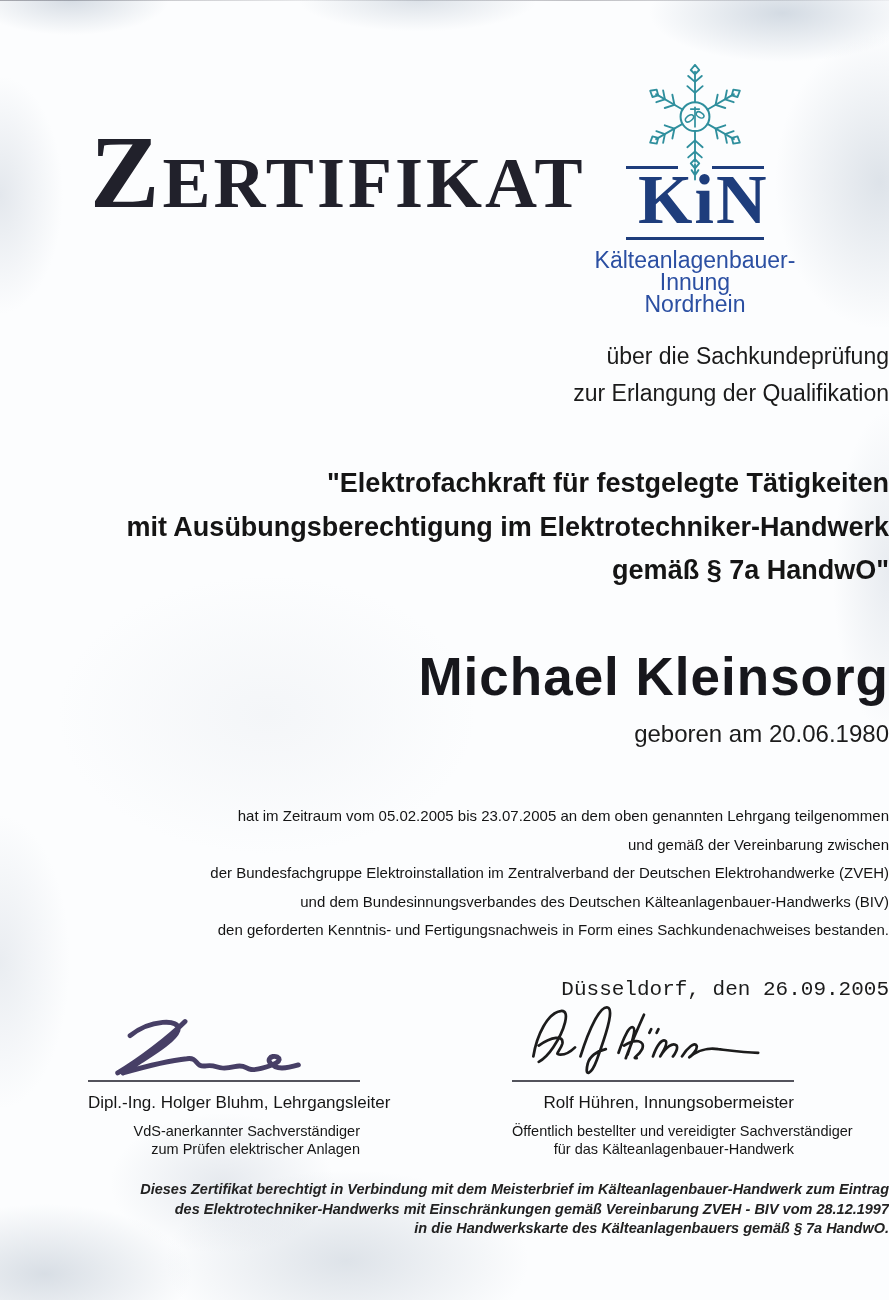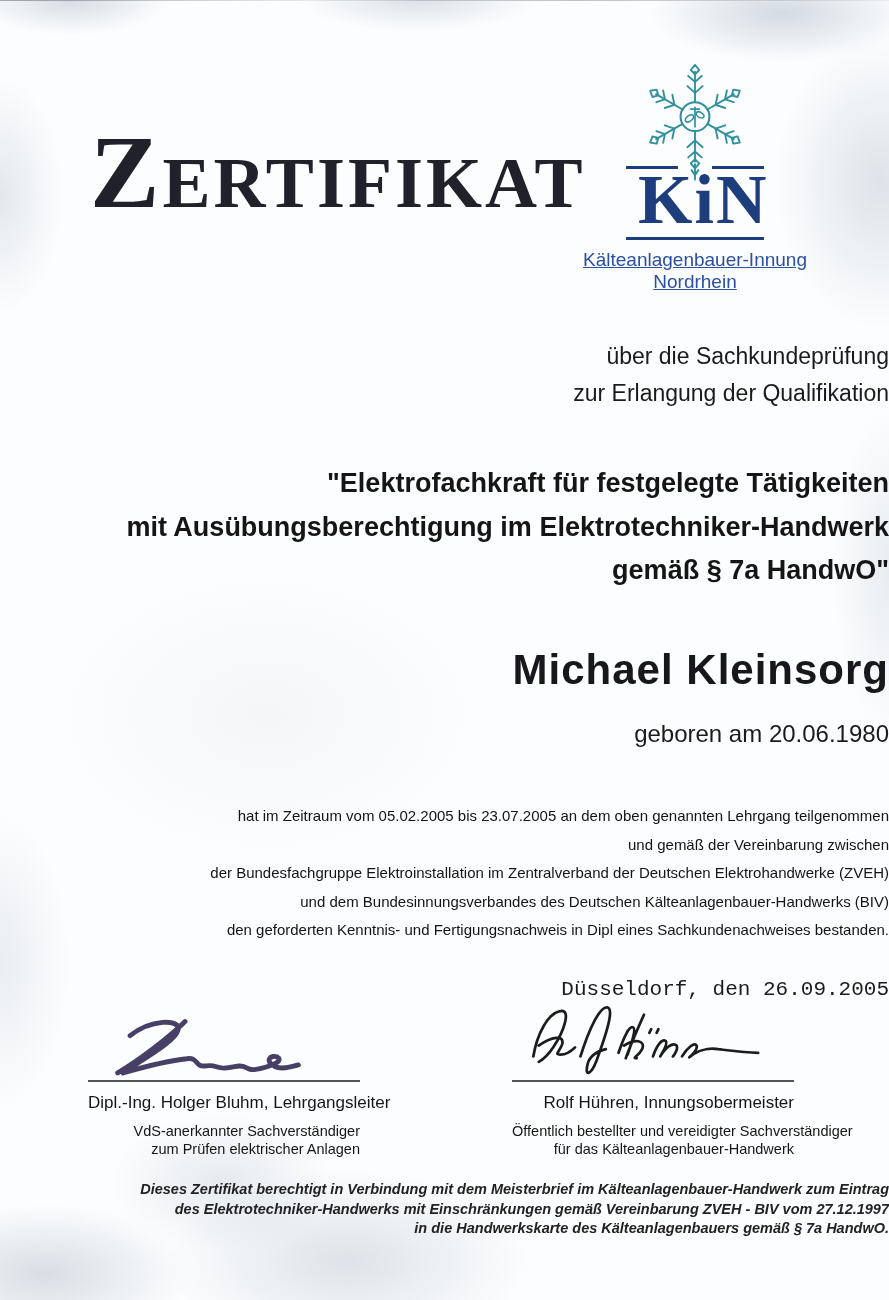--- a/index.html
+++ b/index.html
@@ -31,28 +31,28 @@
 
   
   .logo{position:absolute;left:573px;top:64px;width:244px;text-align:center;}
   .snowflake{display:block;margin:0 auto -22px;}
   .kin-box{width:138px;margin:0 auto;}
   .logo-rule-top{display:flex;justify-content:space-between;}
   .logo-rule-top .seg{width:38%;border-top:3px solid #1e3d7c;height:0;}
   .kin{font-family:"Liberation Serif",serif;font-weight:700;font-size:70px;line-height:1.0;
     color:#1e3d7c;letter-spacing:2px;margin:-4px 12px 0;}
   .logo-rule-bottom{border-top:3px solid #1e3d7c;height:0;margin-top:2px;}
-  .org1,.org2{color:#2b4fa2;font-size:19px;line-height:22px;text-decoration:underline;}
+  .org1,.org2{color:#2b4fa2;font-size:23px;line-height:22px;}
   .org1{margin-top:9px;}
 
   
   .sec{position:absolute;left:0;width:889px;text-align:right;color:#1b1b1b;}
   .intro{top:338px;font-size:23px;line-height:37px;}
   .qual{top:462px;font-size:27px;line-height:43.5px;font-weight:700;color:#151515;}
-  .name{top:646px;font-size:42px;font-weight:700;color:#17171c;letter-spacing:1px;}
+  .name{top:646px;font-size:53px;font-weight:700;color:#17171c;letter-spacing:1px;}
   .birth{top:720px;font-size:24px;}
   .bodytext{top:802px;font-size:15px;line-height:28.5px;color:#141414;}
   .placedate{top:978px;font-size:21px;font-family:Liberation Mono, monospace;}
 
   
   .sig{position:absolute;text-align:right;color:#161616;}
   .sig-left{left:88px;width:272px;top:1018px;}
   .sig-right{left:512px;width:282px;top:1002px;}
   .sig-img{display:block;margin:0 auto;}
   .sig-rule{border-top:2px solid #53535c;height:0;}
@@ -120,21 +120,21 @@
   </div>
 
   <div class="sec name">Michael Kleinsorg</div>
   <div class="sec birth">geboren am 20.06.1980</div>
 
   <div class="sec bodytext">
     <div>hat im Zeitraum vom 05.02.2005 bis 23.07.2005 an dem oben genannten Lehrgang teilgenommen</div>
     <div>und gemäß der Vereinbarung zwischen</div>
     <div>der Bundesfachgruppe Elektroinstallation im Zentralverband der Deutschen Elektrohandwerke (ZVEH)</div>
     <div>und dem Bundesinnungsverbandes des Deutschen Kälteanlagenbauer-Handwerks (BIV)</div>
-    <div>den geforderten Kenntnis- und Fertigungsnachweis in Dipl eines Sachkundenachweises bestanden.</div>
+    <div>den geforderten Kenntnis- und Fertigungsnachweis in Form eines Sachkundenachweises bestanden.</div>
   </div>
 
   <div class="sec placedate">Düsseldorf, den 26.09.2005</div>
 
   <div class="sig sig-left">
     <svg class="sig-img" width="250" height="62" viewBox="0 0 280 70" xmlns="http://www.w3.org/2000/svg">
       <path fill="none" stroke="#473f66" stroke-width="5.5" stroke-linecap="round" stroke-linejoin="round" d="M96,4 C78,22 44,48 20,62
            M34,20 C56,2 92,0 88,14 C84,26 56,42 38,54 C33,57 28,60 26,62
            M26,62 C54,54 78,48 98,46 C112,44 106,56 120,54 C134,52 130,60 152,55 C168,51 162,62 182,57 C197,53 207,48 200,44 C194,41 184,48 198,55 C204,58 214,56 224,53"></path>
     </svg>
@@ -161,17 +161,17 @@
     <div class="sig-rule"></div>
     <div class="sig-name">Rolf Hühren, Innungsobermeister</div>
     <div class="sig-cred">
       <div>Öffentlich bestellter und vereidigter Sachverständiger</div>
       <div>für das Kälteanlagenbauer-Handwerk</div>
     </div>
   </div>
 
   <div class="sec footer">
     <div>Dieses Zertifikat berechtigt in Verbindung mit dem Meisterbrief im Kälteanlagenbauer-Handwerk zum Eintrag</div>
-    <div>des Elektrotechniker-Handwerks mit Einschränkungen gemäß Vereinbarung ZVEH - BIV vom 27.12.1997</div>
+    <div>des Elektrotechniker-Handwerks mit Einschränkungen gemäß Vereinbarung ZVEH - BIV vom 28.12.1997</div>
     <div>in die Handwerkskarte des Kälteanlagenbauers gemäß § 7a HandwO.</div>
   </div>
 
 </div>
 
 </body></html>

